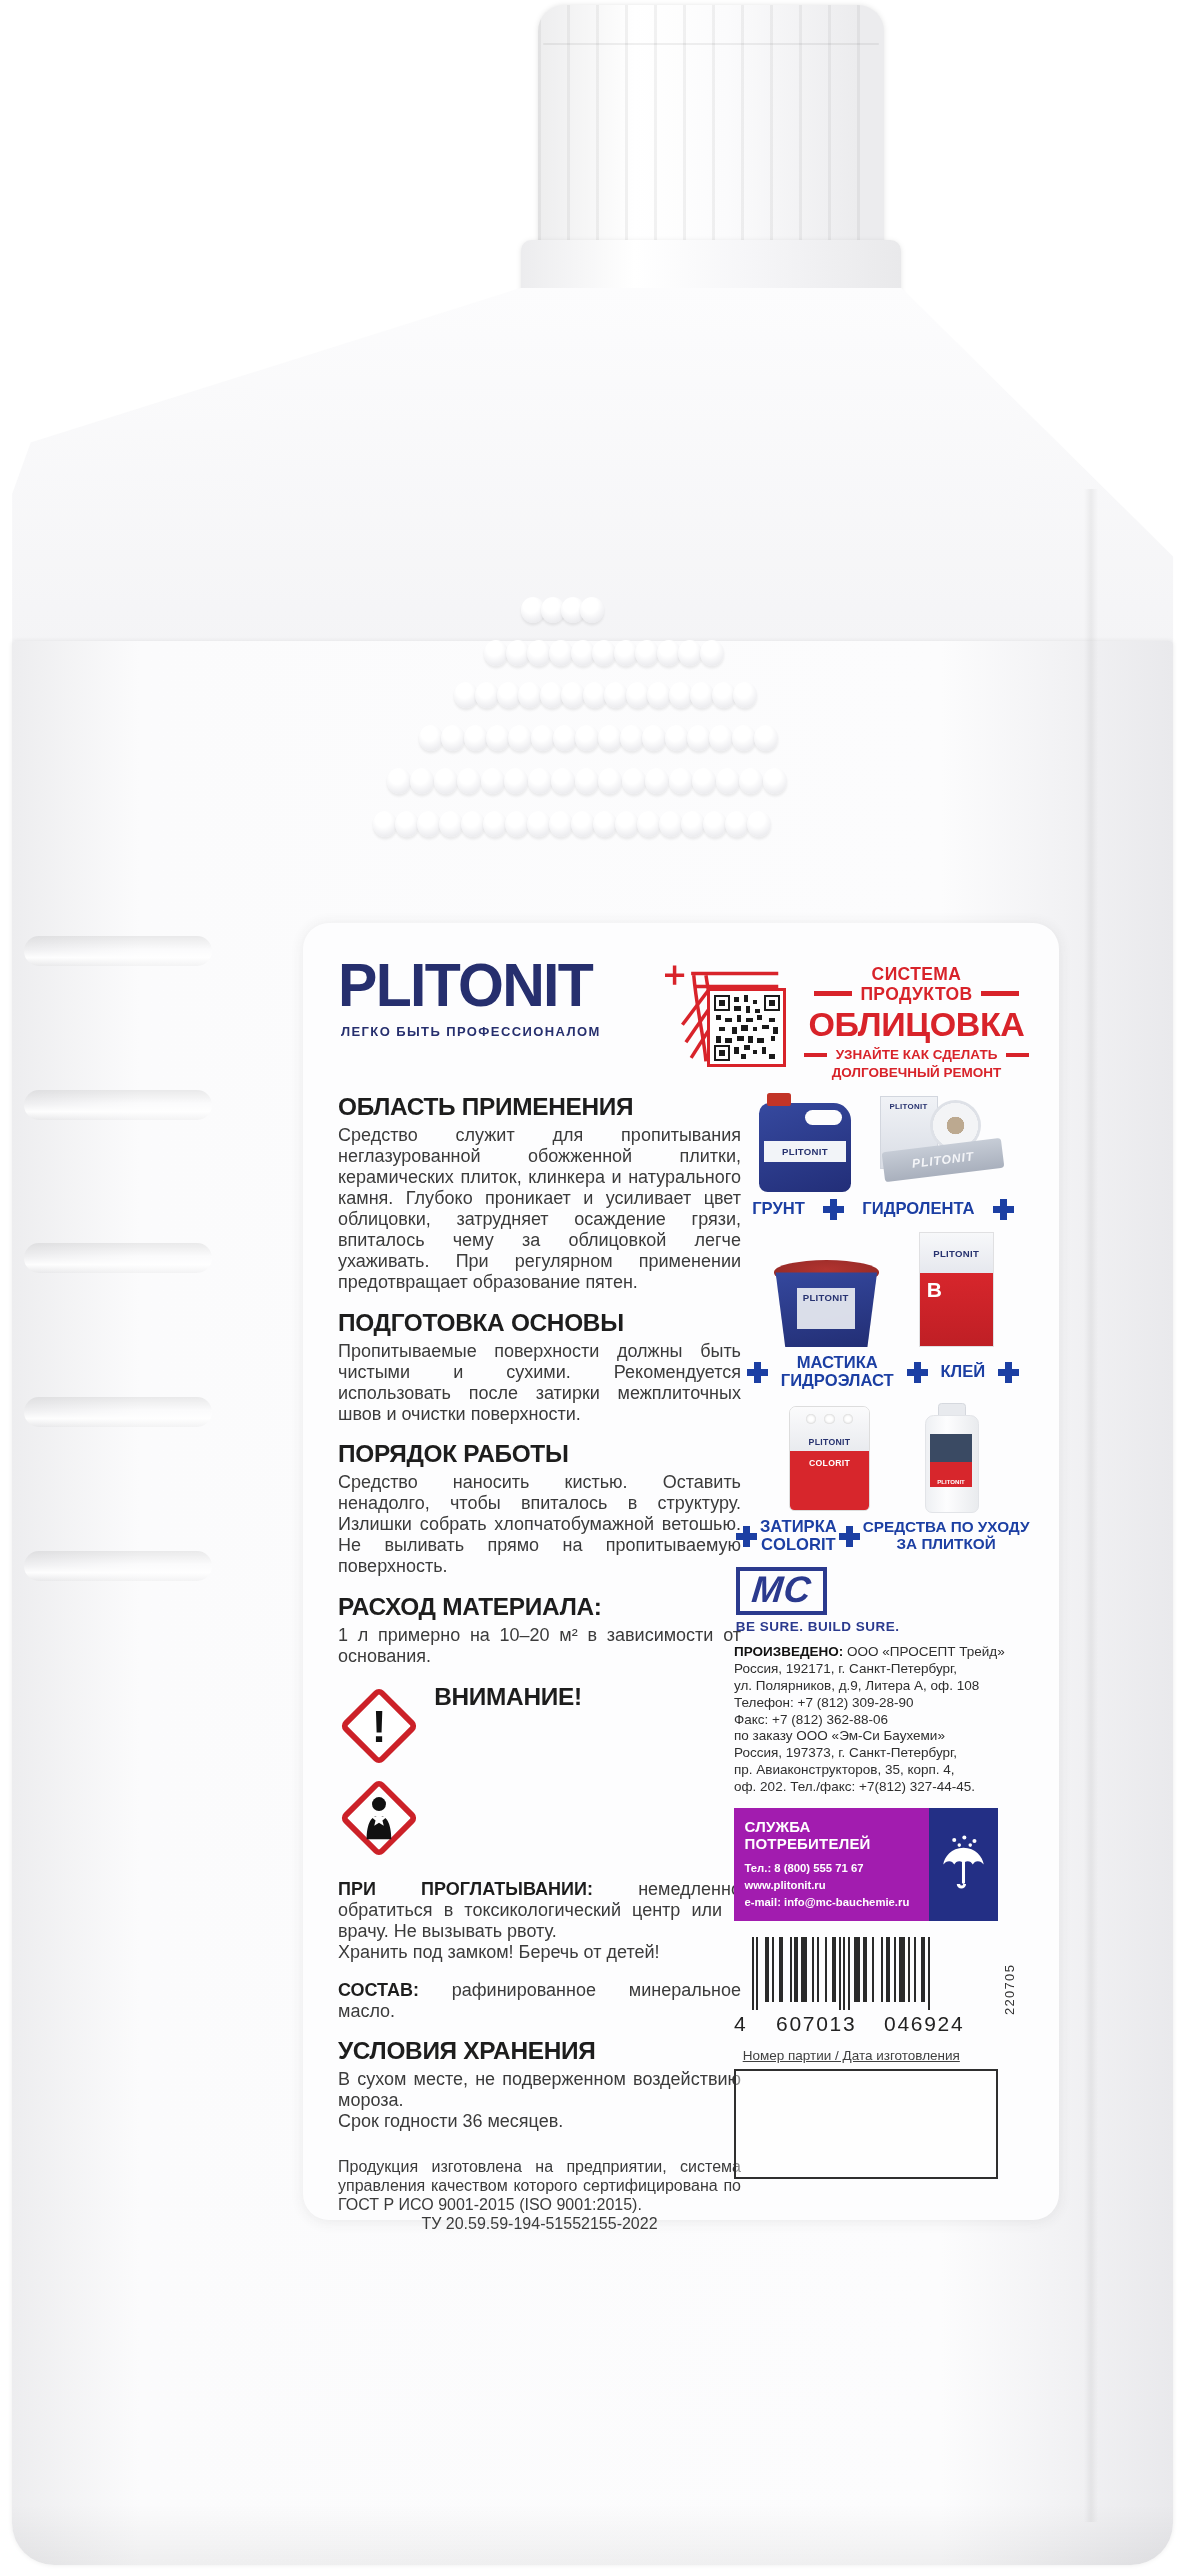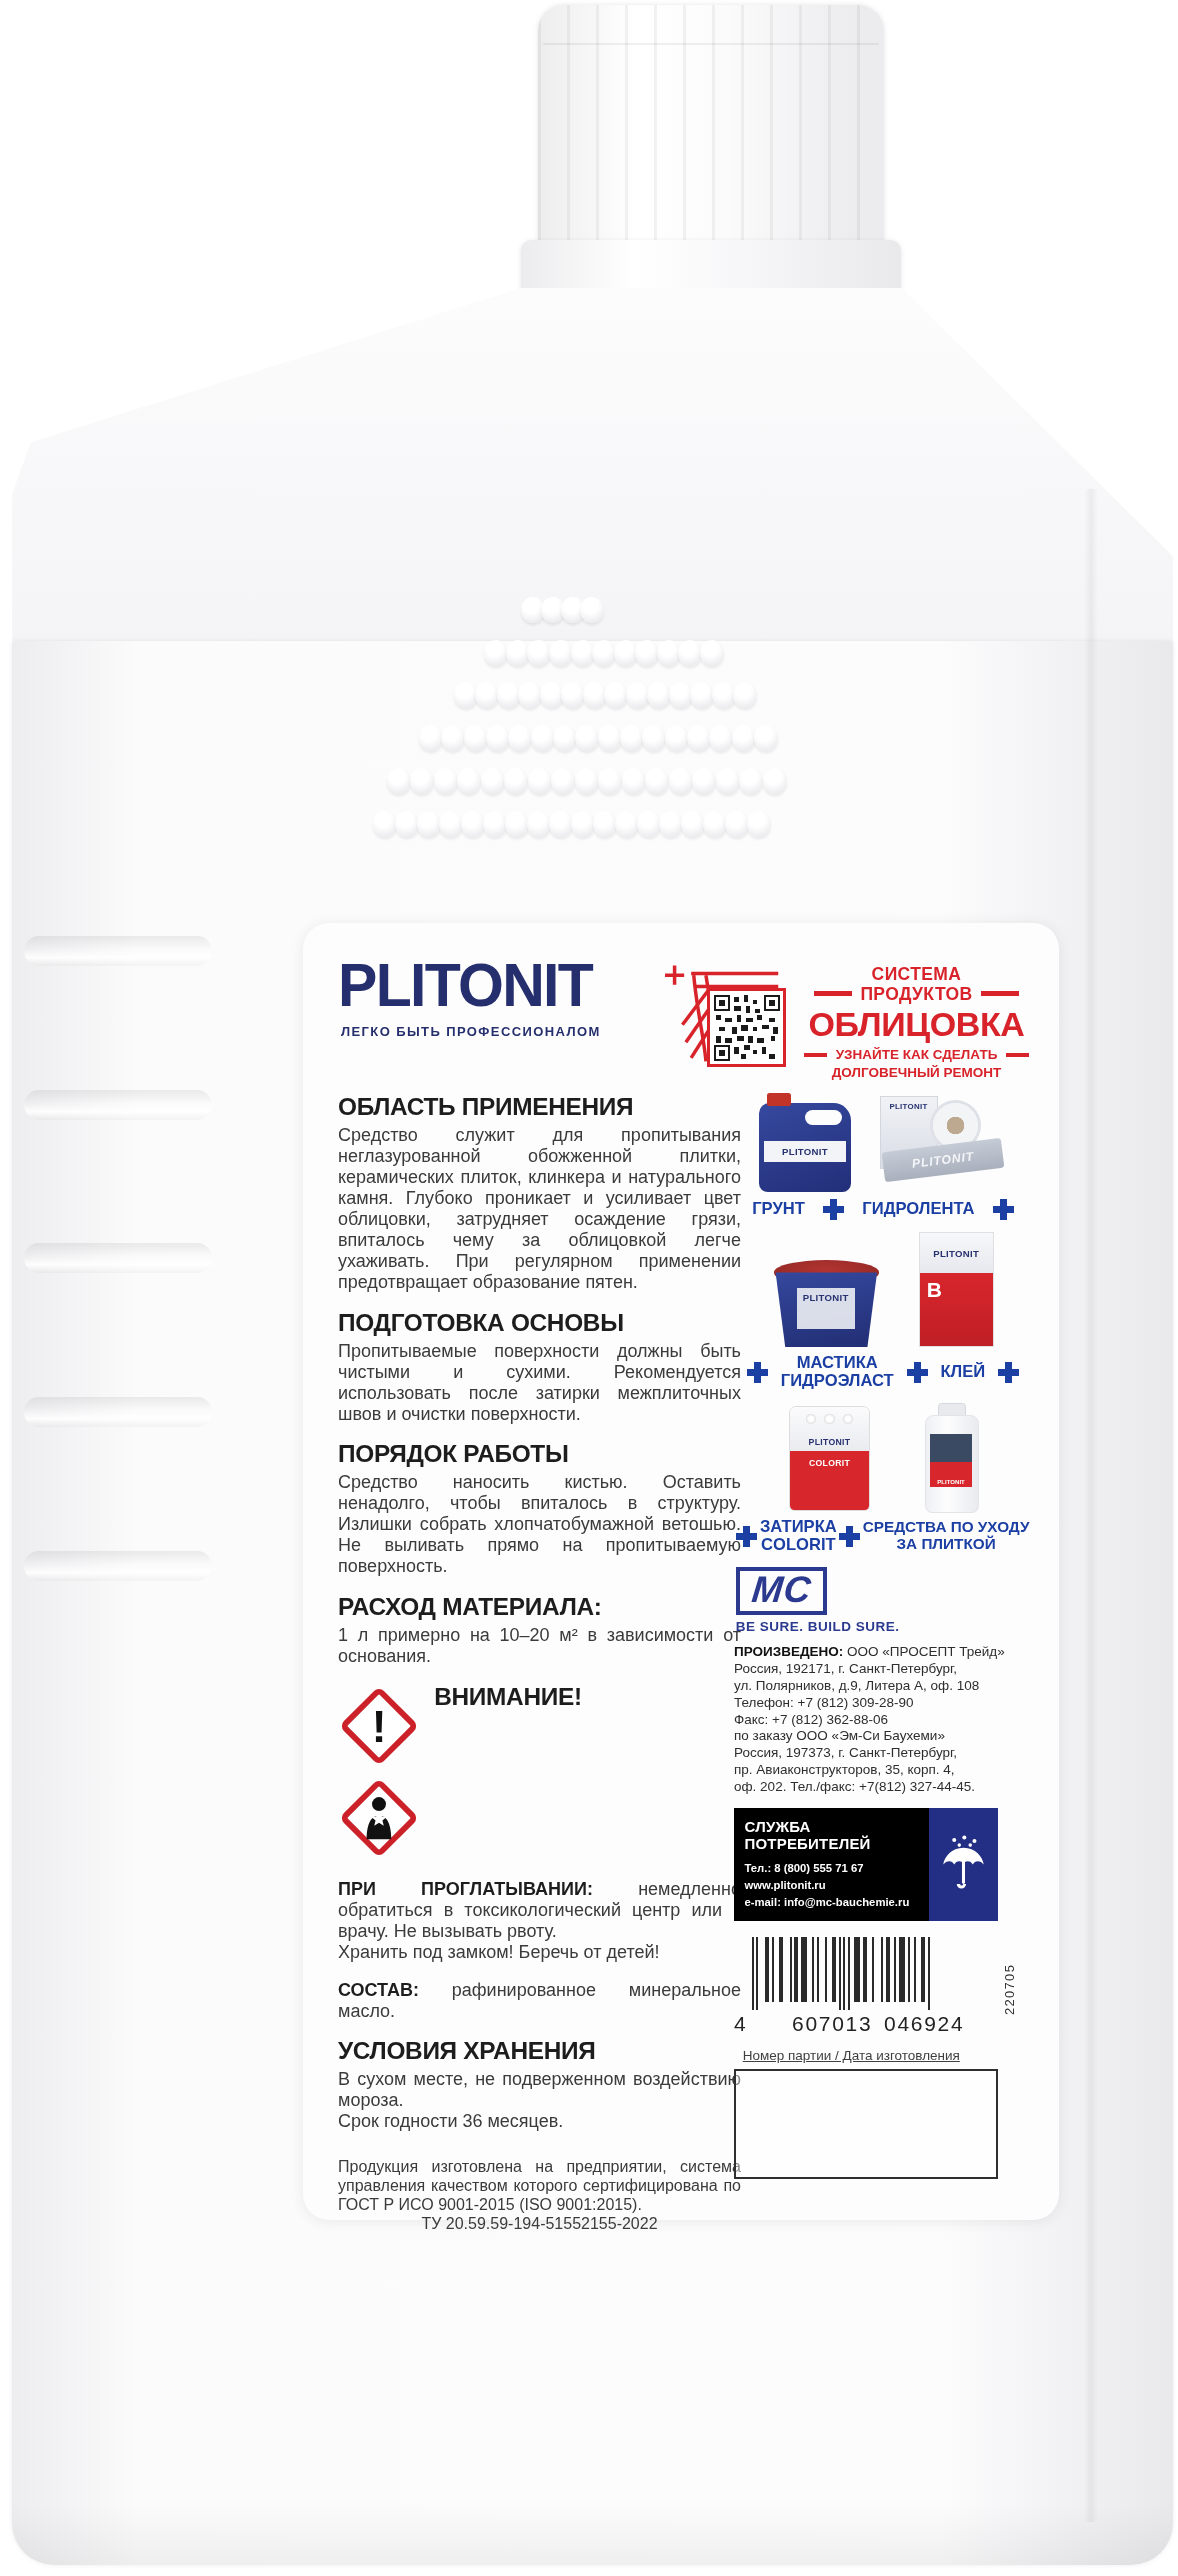--- a/index.html
+++ b/index.html
@@ -119,31 +119,31 @@
   .mc{margin:3.5px 0 10.5px 1.7px;}
   .mc-box{display:inline-block;border:4.4px solid #2b3a8e;padding:0 12.2px 1.7px;line-height:1.05;}
   .mc-box span{display:inline-block;color:#2b3a8e;font-weight:800;font-size:37px;font-style:italic;transform:skewX(-6deg);letter-spacing:0.9px;}
   .mc-slogan{margin-top:3.5px;font-size:13.5px;font-weight:800;color:#2b3a8e;letter-spacing:0.5px;}
 
   .producer{font-size:13.5px;line-height:1.25;color:#2e2e2e;margin-bottom:12.2px;}
   .producer p{margin:0;}
   .producer b{color:#111;}
 
   .consumer{display:flex;width:264px;margin-bottom:15.7px;}
-  .consumer-red{background:#000000;color:#fff;width:188px;padding:9.6px 10.5px 10.5px;}
+  .consumer-red{background:#a21caf;color:#fff;width:188px;padding:9.6px 10.5px 10.5px;}
   .consumer-title{font-size:15px;font-weight:800;margin-bottom:7.9px;letter-spacing:0.2px;}
   .consumer-line{font-size:11.3px;font-weight:600;line-height:1.5;}
   .consumer-blue{background:#232f85;width:75px;display:flex;align-items:center;justify-content:center;}
 
   .barcode-wrap{position:relative;width:279px;height:103px;margin-bottom:8.7px;}
   .barcode{position:absolute;left:17.5px;top:0;width:234px;height:73px;}
   .bc-bar{position:absolute;top:0;background:#2a2a2a;}
   .barcode-digits{position:absolute;left:0;top:75px;width:262px;font-size:21px;color:#222;letter-spacing:1.7px;}
   .barcode-digits .g1{position:absolute;left:0;}
-  .barcode-digits .g2{position:absolute;left:42px;margin-left:16px;}
+  .barcode-digits .g2{position:absolute;left:42px;}
   .barcode-digits .g3{position:absolute;left:150px;}
   .side-code{position:absolute;right:-3.5px;top:-5.2px;height:84px;writing-mode:vertical-rl;transform:rotate(180deg);
     font-size:13px;color:#333;letter-spacing:1.3px;}
 
   .batch-label{font-size:13.5px;color:#3f3f3f;margin-left:8.7px;text-decoration:underline;}
   .batch-box{margin-top:5.2px;width:260px;height:106px;border:2.6px solid #2f2f2f;background:rgba(255,255,255,.4);}
 </style>
 </head>
 <body>
 

